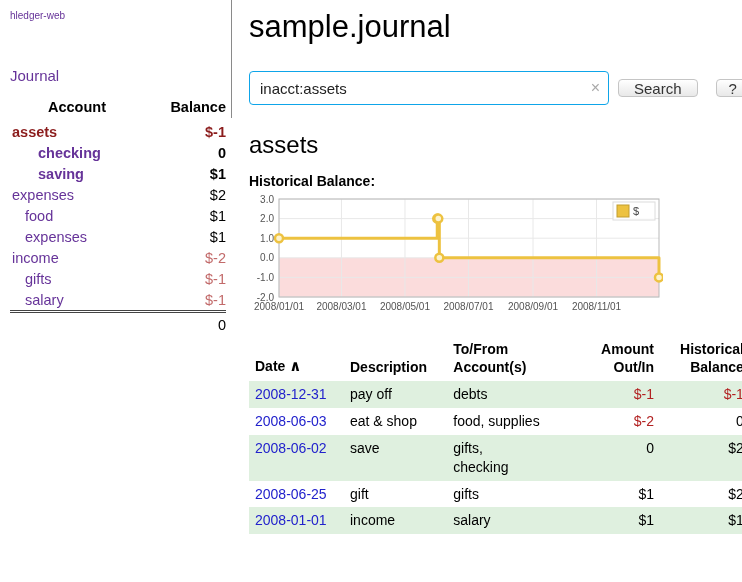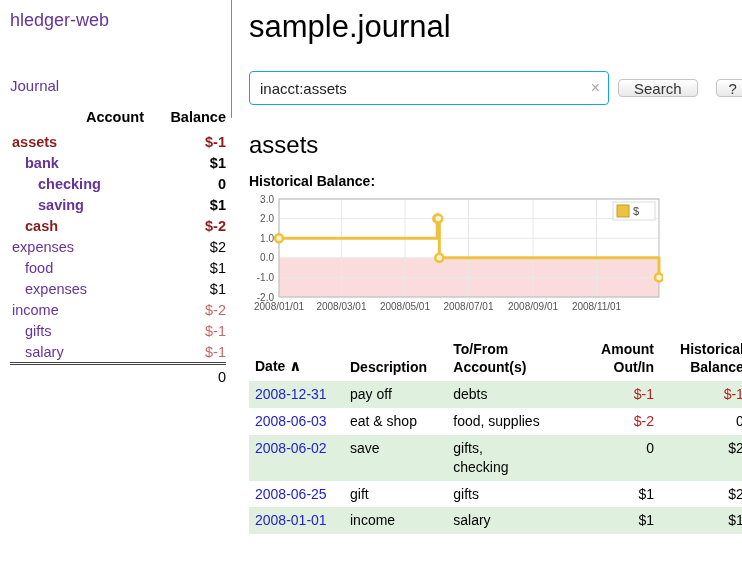--- a/index.html
+++ b/index.html
@@ -10,24 +10,24 @@
     overflow: hidden;
     background: #fff;
     color: #000;
     font-family: "Liberation Sans", "DejaVu Sans", sans-serif;
     font-size: 14px;
   }
   .app { display: flex; position: relative; height: 100%; }
 
   
   .sidebar { flex: 0 0 232px; width: 232px; padding: 10px 6px 0 10px; }
-  .brand { display: block; color: #663399; text-decoration: none; font-size: 18px; margin-bottom: 46px; }
+  .brand { display: block; color: #663399; text-decoration: none; font-size: 10px; margin-bottom: 46px; }
   .nav-journal { display: block; color: #663399; text-decoration: none; font-size: 15px; margin-bottom: 12px; }
   table.accounts { width: 100%; border-collapse: collapse; font-size: 14.5px; }
-  .accounts th { font-weight: bold; text-align: right; padding: 3px 0 6px; }
+  .accounts th { font-weight: bold; text-align: center; padding: 3px 0 6px; }
   .accounts th.h-bal { text-align: right; }
   .accounts td { padding: 2.5px 0; }
   a.acct { color: #663399; text-decoration: none; }
   a.acct.bold { font-weight: bold; }
   a.acct.neg { color: #8b1c1c; }
   td.bal { text-align: right; }
   td.bal.bold { font-weight: bold; }
   td.bal.neg-strong { color: #8b1c1c; }
   td.bal.neg-light { color: #c26a6a; }
   .accounts tfoot td { border-top: 3px double #444; padding-top: 4px; }
@@ -85,34 +85,26 @@
           <th class="h-acct">Account</th>
           <th class="h-bal">Balance</th>
         </tr>
       </thead>
       <tbody id="accounts-body">
           <tr>
             <td style="padding-left: 2px;"><a href="#" class="acct bold neg">assets</a></td>
             <td class="bal neg-strong bold">$-1</td>
           </tr>
           <tr>
-            <td style="padding-left: 15px;"><a href="#" class="acct bold">bank</a></td>
-            <td class="bal plain bold">$1</td>
-          </tr>
-          <tr>
             <td style="padding-left: 28px;"><a href="#" class="acct bold">checking</a></td>
             <td class="bal plain bold">0</td>
           </tr>
           <tr>
             <td style="padding-left: 28px;"><a href="#" class="acct bold">saving</a></td>
             <td class="bal plain bold">$1</td>
-          </tr>
-          <tr>
-            <td style="padding-left: 15px;"><a href="#" class="acct bold neg">cash</a></td>
-            <td class="bal neg-strong bold">$-2</td>
           </tr>
           <tr>
             <td style="padding-left: 2px;"><a href="#" class="acct">expenses</a></td>
             <td class="bal plain">$2</td>
           </tr>
           <tr>
             <td style="padding-left: 15px;"><a href="#" class="acct">food</a></td>
             <td class="bal plain">$1</td>
           </tr>
           <tr>

